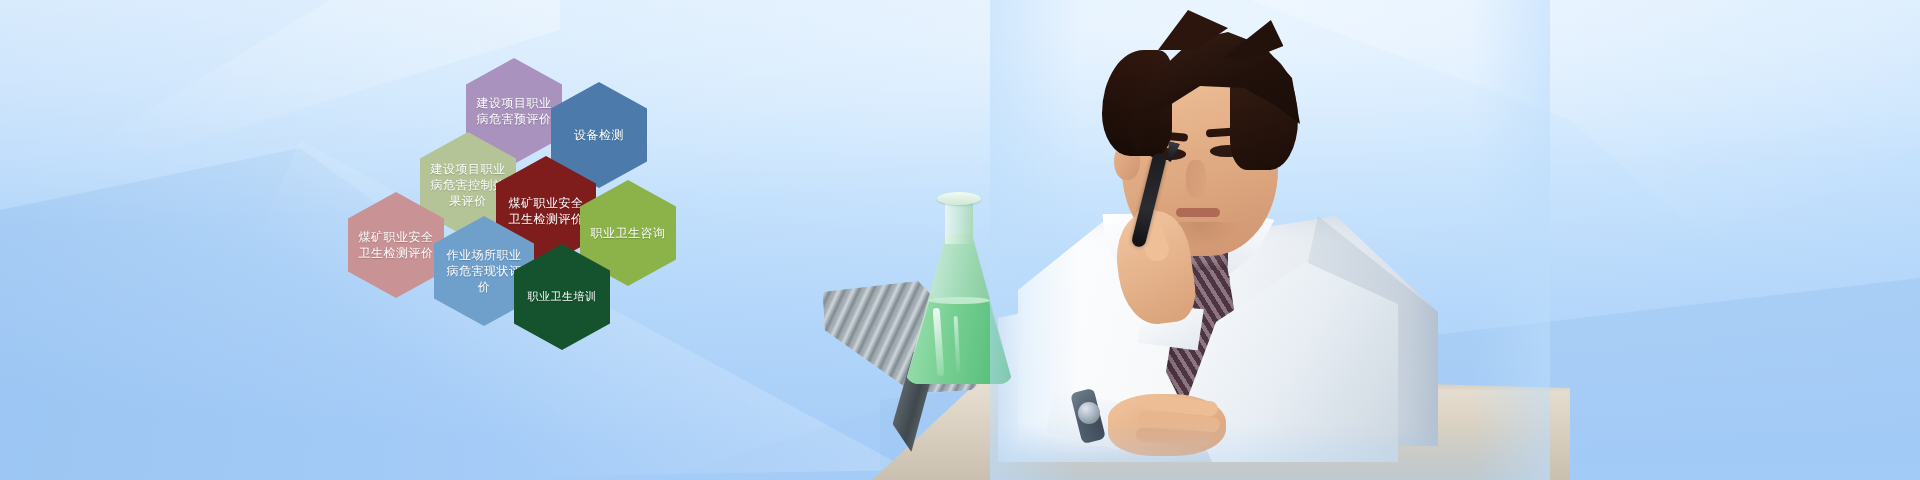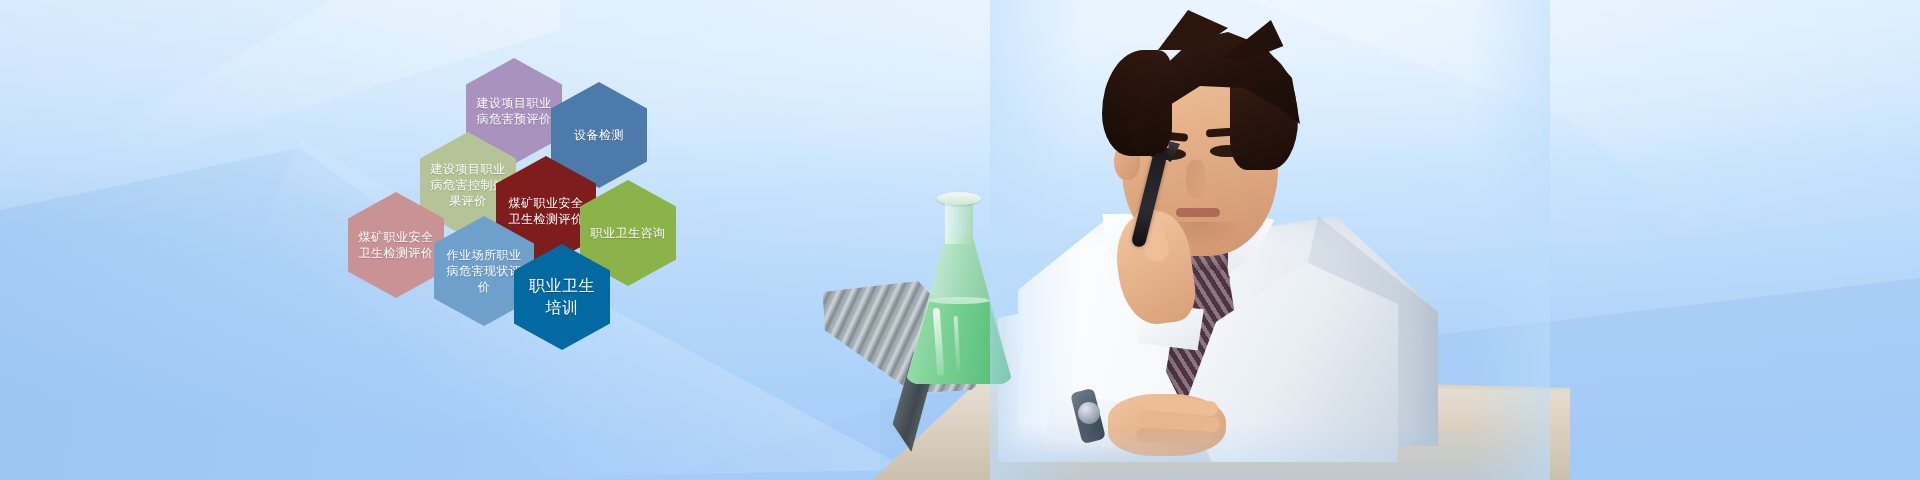--- a/index.html
+++ b/index.html
@@ -241,21 +241,21 @@
       </div>
       <div class="hex" style="left: 580px; top: 180px; width: 96px; height: 106px; background: rgb(140, 178, 74); font-size: 12px; z-index: 15;">
         <span class="tx">职业卫生咨询</span>
       </div>
       <div class="hex" style="left: 348px; top: 192px; width: 96px; height: 106px; background: rgb(201, 147, 150); font-size: 12px; z-index: 17;">
         <span class="tx">煤矿职业安全卫生检测评价</span>
       </div>
       <div class="hex" style="left: 434px; top: 216px; width: 100px; height: 110px; background: rgb(111, 160, 204); font-size: 12px; z-index: 18;">
         <span class="tx">作业场所职业病危害现状评价</span>
       </div>
-      <div class="hex" style="left: 514px; top: 244px; width: 96px; height: 106px; background: #0369a1; font-size: 16px; z-index: 19;">
+      <div class="hex" style="left: 514px; top: 244px; width: 96px; height: 106px; background: #14532d; font-size: 11px; z-index: 19;">
         <span class="tx">职业卫生培训</span>
       </div>
     </div>
 
   <div id="photo">
     <div class="tabletop"></div>
     <div class="tableshadow"></div>
 
     <div class="arm-l"></div>
 

